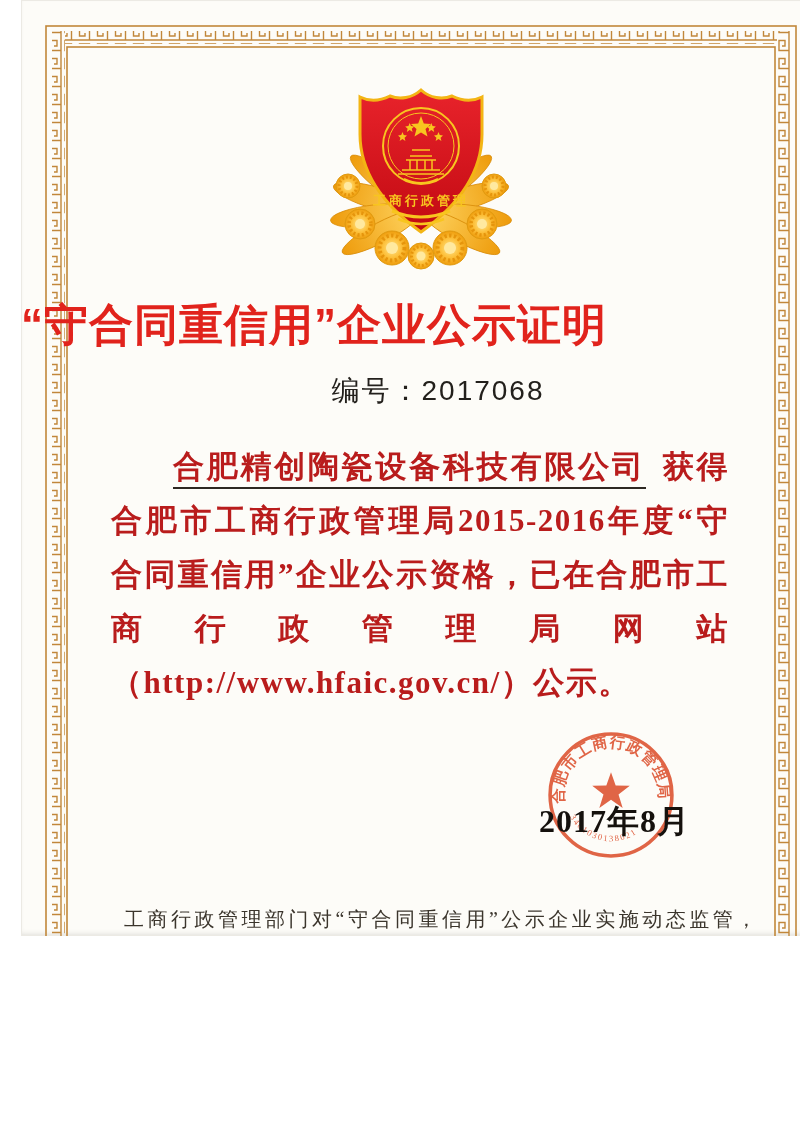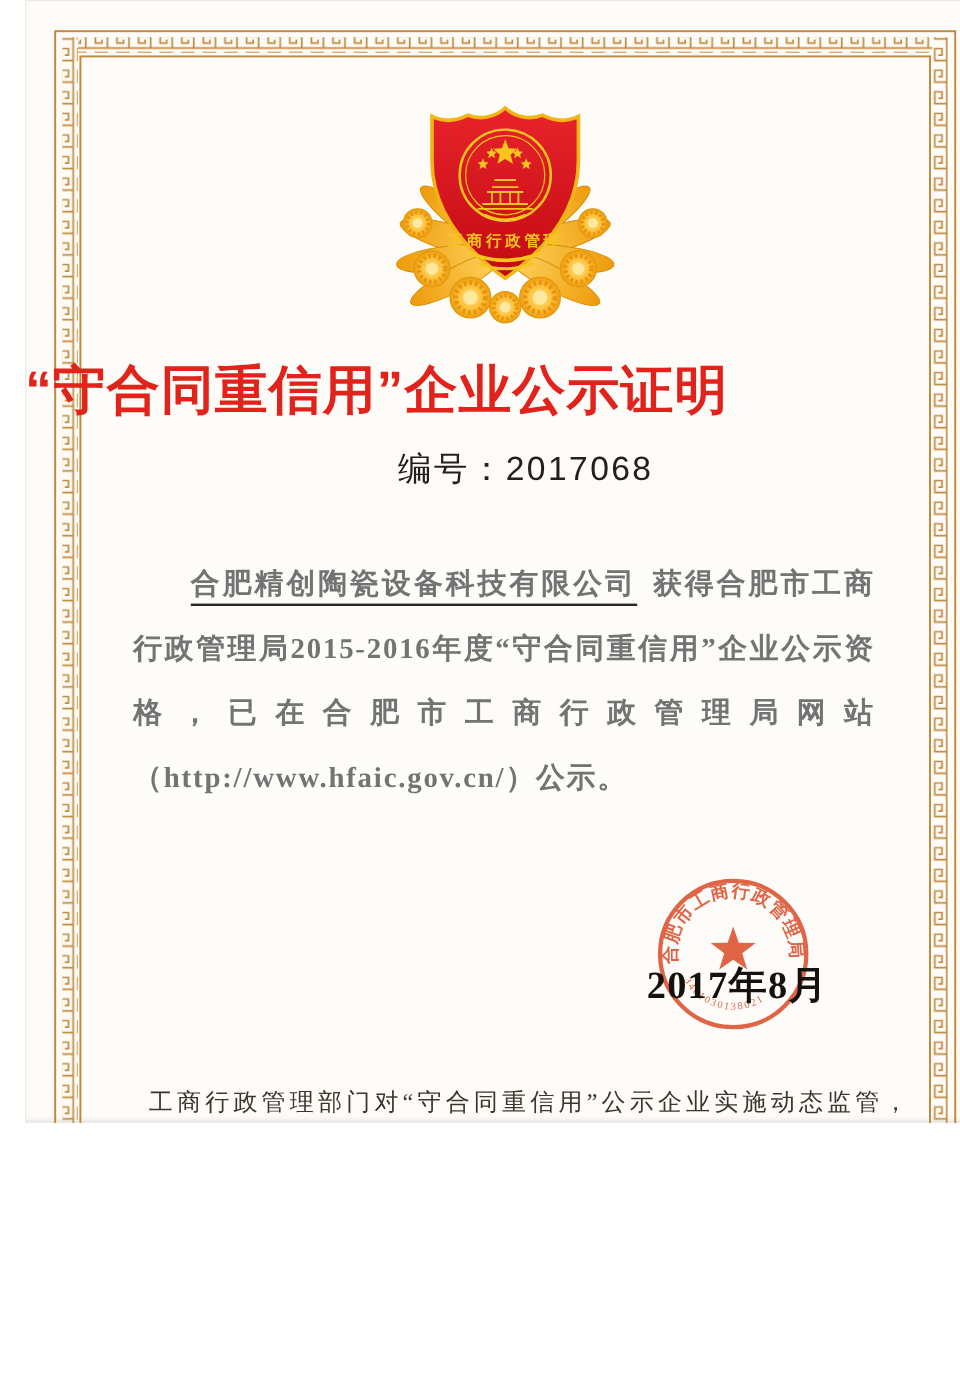--- a/index.html
+++ b/index.html
@@ -16,23 +16,23 @@
     position:absolute;left:0;right:0;top:296px;margin:0;text-align:left;
     font-family:"Liberation Sans","DejaVu Sans",sans-serif;
     font-size:44px;font-weight:900;letter-spacing:1px;color:#e1231c;
   }
   .serial{
     position:absolute;left:0;right:0;top:372px;text-align:center;
     font-family:"Liberation Sans","DejaVu Sans",sans-serif;
     font-size:28px;letter-spacing:2px;color:#23201c;padding-left:34px;
   }
   .body-text{
-    position:absolute;left:90px;width:618px;top:460px;margin:0;
-    font-size:24px;font-weight:700;line-height:54px;letter-spacing:1.5px;
-    color:#737373;text-align:justify;text-indent:2em;
+    position:absolute;left:90px;width:618px;top:440px;margin:0;
+    font-size:31px;font-weight:700;line-height:54px;letter-spacing:1.5px;
+    color:#b91c1c;text-align:justify;text-indent:2em;
   }
   .company{border-bottom:2px solid #2d2822;padding-bottom:3px;}
   .after-company{margin-left:.55em;}
   .seal{position:absolute;left:524px;top:729px;width:132px;height:132px;mix-blend-mode:multiply;opacity:.93;}
   .issue-date{
     position:absolute;left:518px;top:800px;
     font-size:32px;font-weight:700;letter-spacing:1px;color:#15110d;
   }
   .footer-note{
     position:absolute;left:63px;width:678px;top:901px;margin:0;

